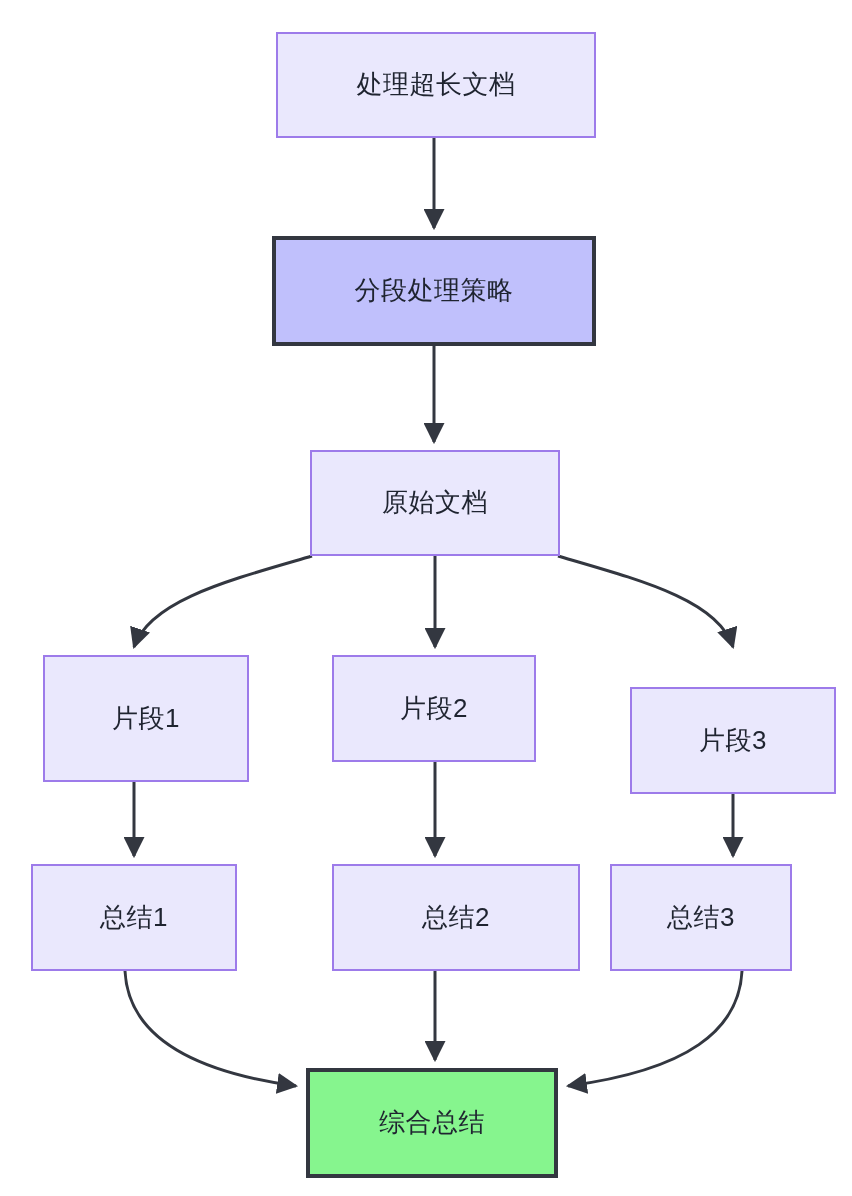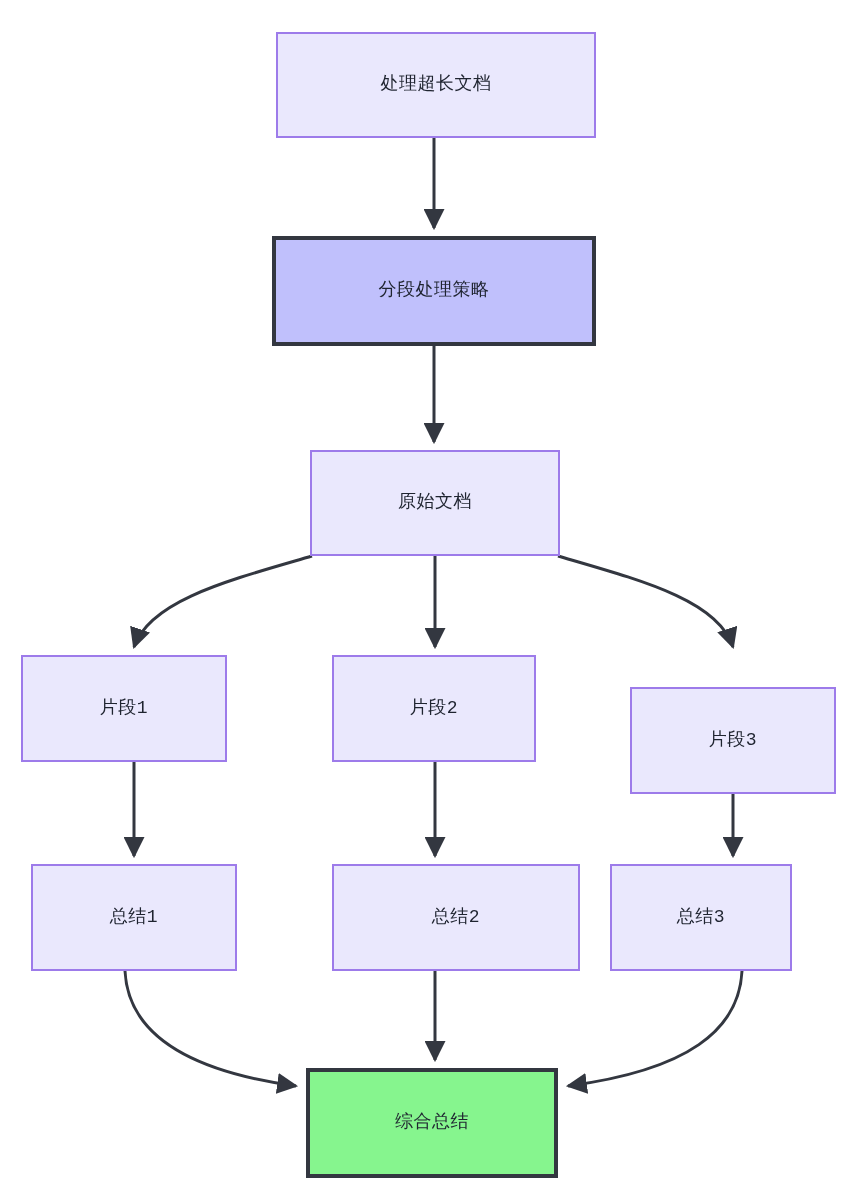--- a/index.html
+++ b/index.html
@@ -32,43 +32,42 @@
   .node {
     position: absolute;
     box-sizing: border-box;
     display: flex;
     align-items: center;
     justify-content: center;
     text-align: center;
     line-height: 1.2;
   }
   .node-label {
-    font-size: 18px;
+    font-size: 26px;
     color: #1f2430;
     letter-spacing: 0.5px;
     white-space: nowrap;
-    font-family: Liberation Mono, monospace;
   }
   .node.light {
     background: #eae8fd;
     border: 2px solid #9d7bea;
   }
   .node.strong {
     background: #c0c0fc;
     border: 4px solid #333740;
   }
   .node.success {
     background: #86f58e;
     border: 4px solid #333740;
   }
   
   #n-process   { left: 276px; top: 32px;   width: 320px; height: 106px; }
   #n-strategy  { left: 272px; top: 236px;  width: 324px; height: 110px; }
   #n-source    { left: 310px; top: 450px;  width: 250px; height: 106px; }
-  #n-chunk1    { left: 21px;  top: 655px;  width: 206px; height: 107px; }
+  #n-chunk1    { left: 43px;  top: 655px;  width: 206px; height: 127px; }
   #n-chunk2    { left: 332px; top: 655px;  width: 204px; height: 107px; }
   #n-chunk3    { left: 630px; top: 655px;  width: 206px; height: 107px; margin-top: 32px; }
   #n-summary1  { left: 31px;  top: 864px;  width: 206px; height: 107px; }
   #n-summary2  { left: 332px; top: 864px;  width: 248px; height: 107px; }
   #n-summary3  { left: 610px; top: 864px;  width: 182px; height: 107px; }
   #n-final     { left: 306px; top: 1068px; width: 252px; height: 110px; }
 </style>
 </head>
 <body>
 

